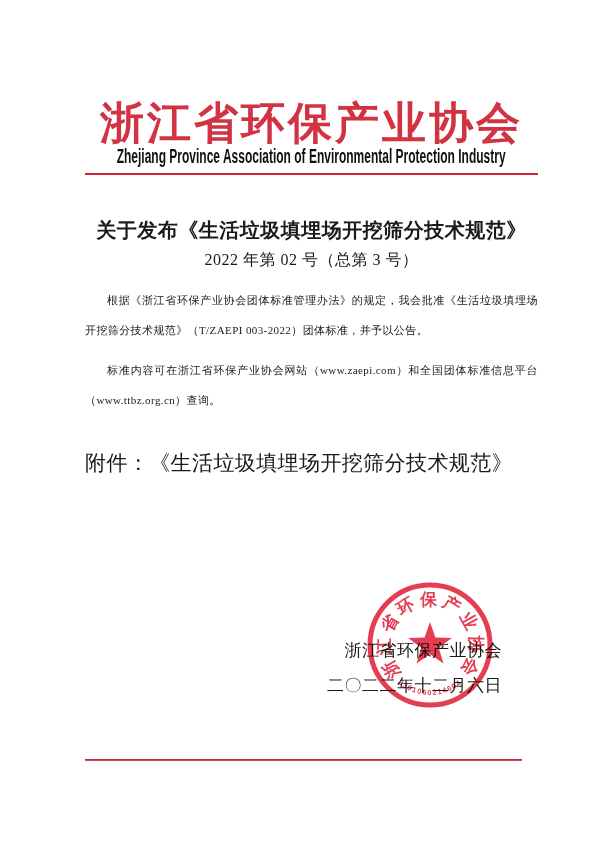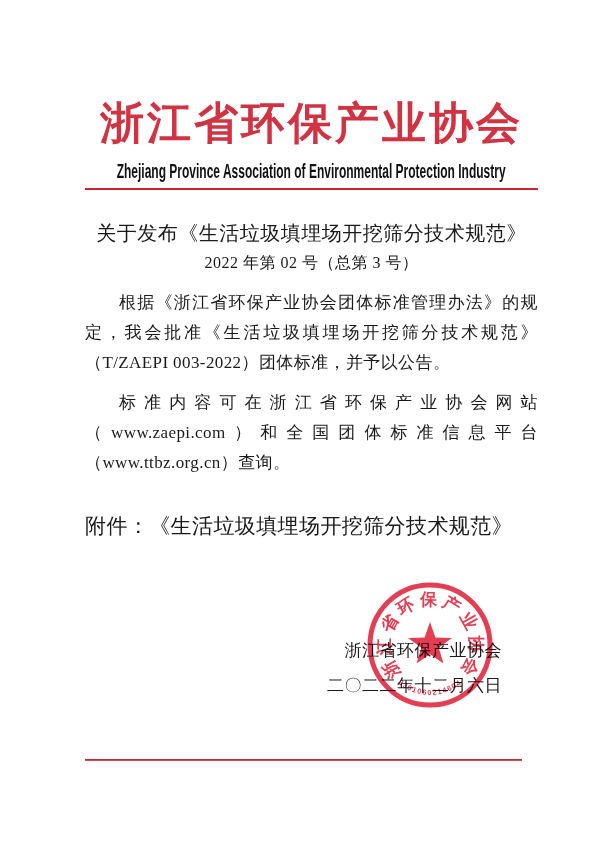--- a/index.html
+++ b/index.html
@@ -23,46 +23,46 @@
     box-sizing:border-box;
   }
   
   .letterhead{padding-top:102px;text-align:center;}
   .org-cn{
     font-size:44px;font-weight:bold;line-height:1;
     letter-spacing:3px;color:var(--red-title);
     white-space:nowrap;
   }
   .org-en-wrap{
-    margin-top:15px;display:flex;justify-content:center;align-items:center;
+    display:flex;justify-content:center;align-items:center;
   }
   .org-en{
     font-family:"Liberation Sans","DejaVu Sans",sans-serif;
     font-weight:bold;font-size:20px;line-height:1;
     white-space:nowrap;display:inline-block;
     transform:scaleX(0.60);transform-origin:center;
     color:#111;
   }
   .header-rule{
     margin-top:7px;height:2px;width:100%;
     background:var(--red-line);
   }
   
   .doc-title{
-    margin-top:28px;text-align:center;
-    font-weight:normal;font-size:20px;line-height:30px;
+    margin-top:40px;text-align:center;
+    font-weight:bold;font-size:20px;line-height:30px;
     letter-spacing:0.5px;
   }
   .issue-no{
     text-align:center;font-size:16px;line-height:30px;
     letter-spacing:0.5px;
   }
   
   .body-text{
-    margin-top:10px;font-size:17px;line-height:30px;
+    margin-top:10px;font-size:11px;line-height:30px;
     text-align:justify;letter-spacing:0.4px;
   }
   .body-text p{margin:0;text-indent:2em;}
   .body-text p + p{margin-top:10px;}
   .attachment{
     margin-top:33px;font-size:21px;line-height:30px;
     letter-spacing:0.4px;
   }
   
   .signature{

